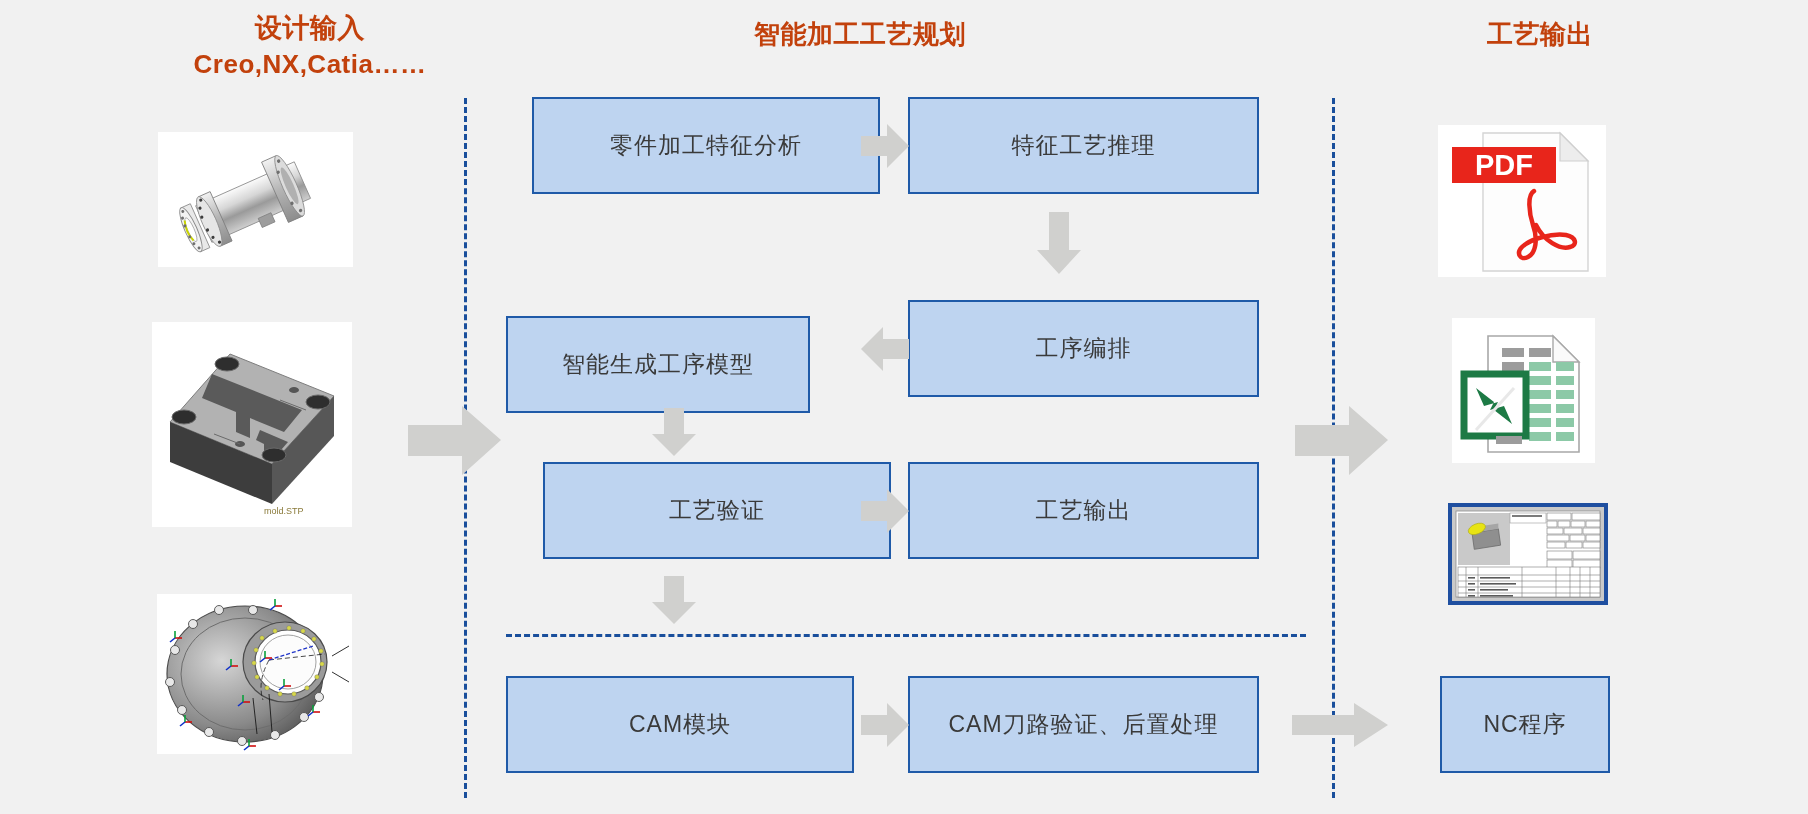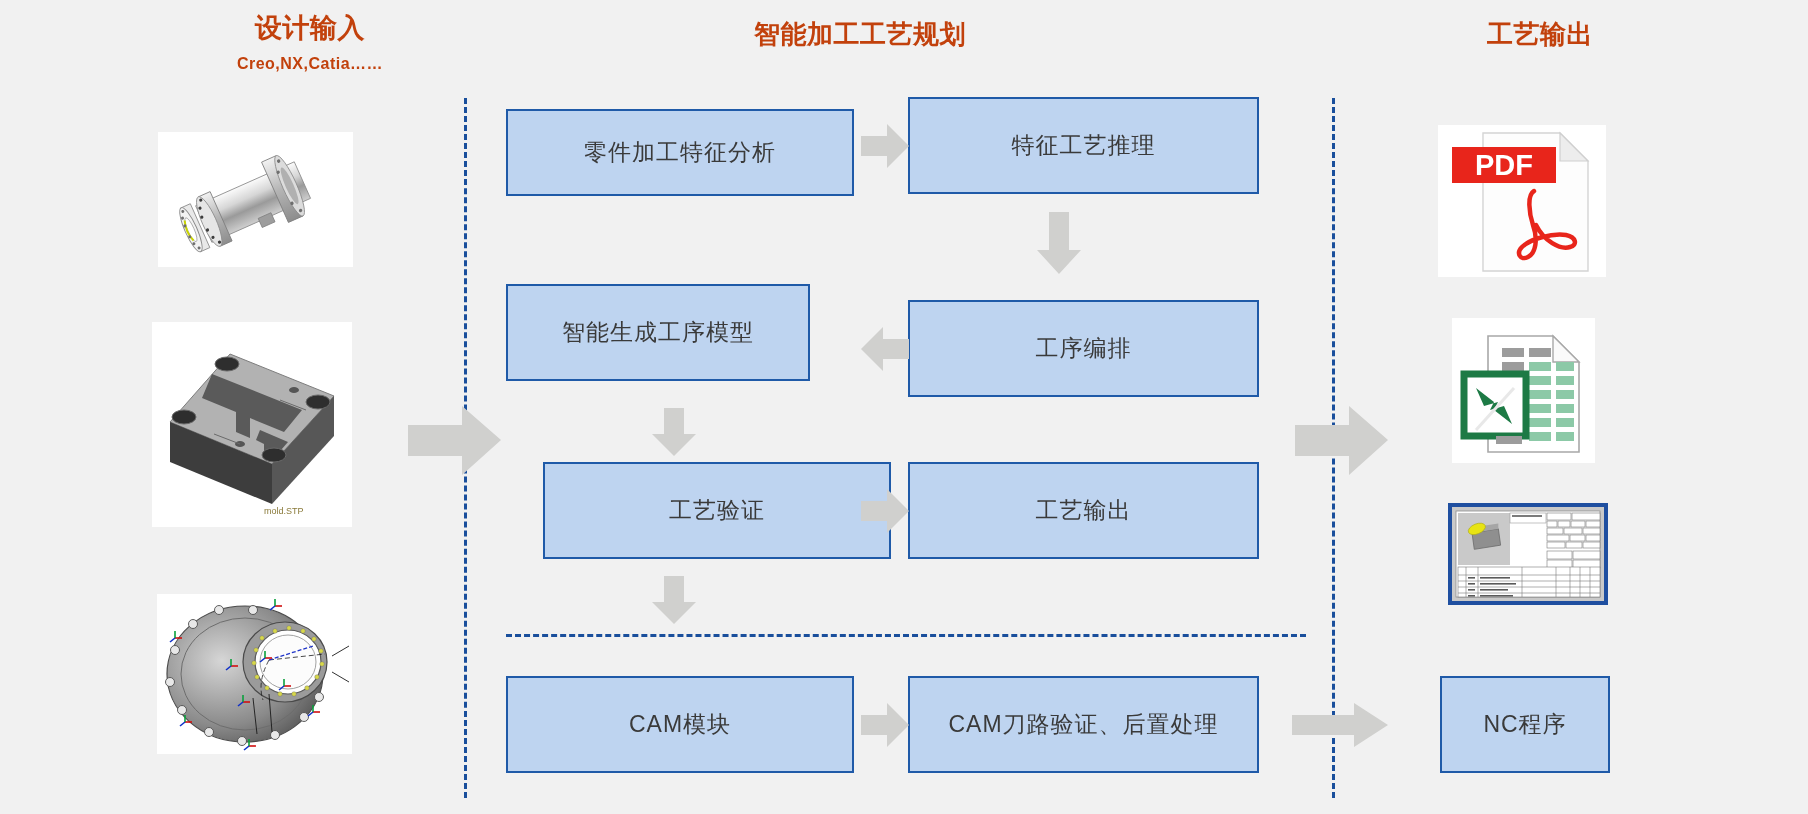--- a/index.html
+++ b/index.html
@@ -14,21 +14,21 @@
   
   .hdr {
     position: absolute;
     color: #c2410c;
     font-weight: bold;
     text-align: center;
     letter-spacing: .5px;
     white-space: nowrap;
   }
   #hdr-design { left: 100px; top: 10px; width: 420px; font-size: 27px; line-height: 36px; }
-  #hdr-design .l2 { font-size: 16px; }
+  #hdr-design .l2 { font-size: 26px; }
   #hdr-plan   { left: 560px; top: 17px; width: 600px; font-size: 26px; }
   #hdr-out    { left: 1390px; top: 17px; width: 300px; font-size: 26px; }
 
   
   .vdash {
     position: absolute; width: 0; top: 98px; height: 700px;
     border-left: 3px dashed #1a4f9c;
   }
   #vdash-left  { left: 464px; }
   #vdash-right { left: 1332px; }
@@ -41,23 +41,23 @@
   .pbox {
     position: absolute;
     background: #bed4f0;
     border: 2px solid #1f5aa8;
     display: flex; align-items: center; justify-content: center;
     color: #3a3a3a;
     font-size: 23px;
     letter-spacing: 1px;
     white-space: nowrap;
   }
-  #box-feature  { left: 506px; top: 97px;  width: 348px; height: 87px; margin-top: 12px; }
+  #box-feature  { left: 532px; top: 97px;  width: 348px; height: 97px; }
   #box-reason   { left: 908px; top: 97px;  width: 351px; height: 97px; }
-  #box-genmodel { left: 506px; top: 284px; width: 304px; height: 97px; }
+  #box-genmodel { left: 506px; top: 316px; width: 304px; height: 97px; }
   #box-sequence { left: 908px; top: 300px; width: 351px; height: 97px; }
   #box-verify   { left: 506px; top: 462px; width: 348px; height: 97px; margin-left: 37px; }
   #box-output   { left: 908px; top: 462px; width: 351px; height: 97px; }
   #box-cam      { left: 506px; top: 676px; width: 348px; height: 97px; }
   #box-campath  { left: 908px; top: 676px; width: 351px; height: 97px; }
   #box-nc       { left: 1440px; top: 676px; width: 170px; height: 97px; font-size: 23px; }
 
   
   .arrow { position: absolute; }
   .arrow svg { display: block; }

